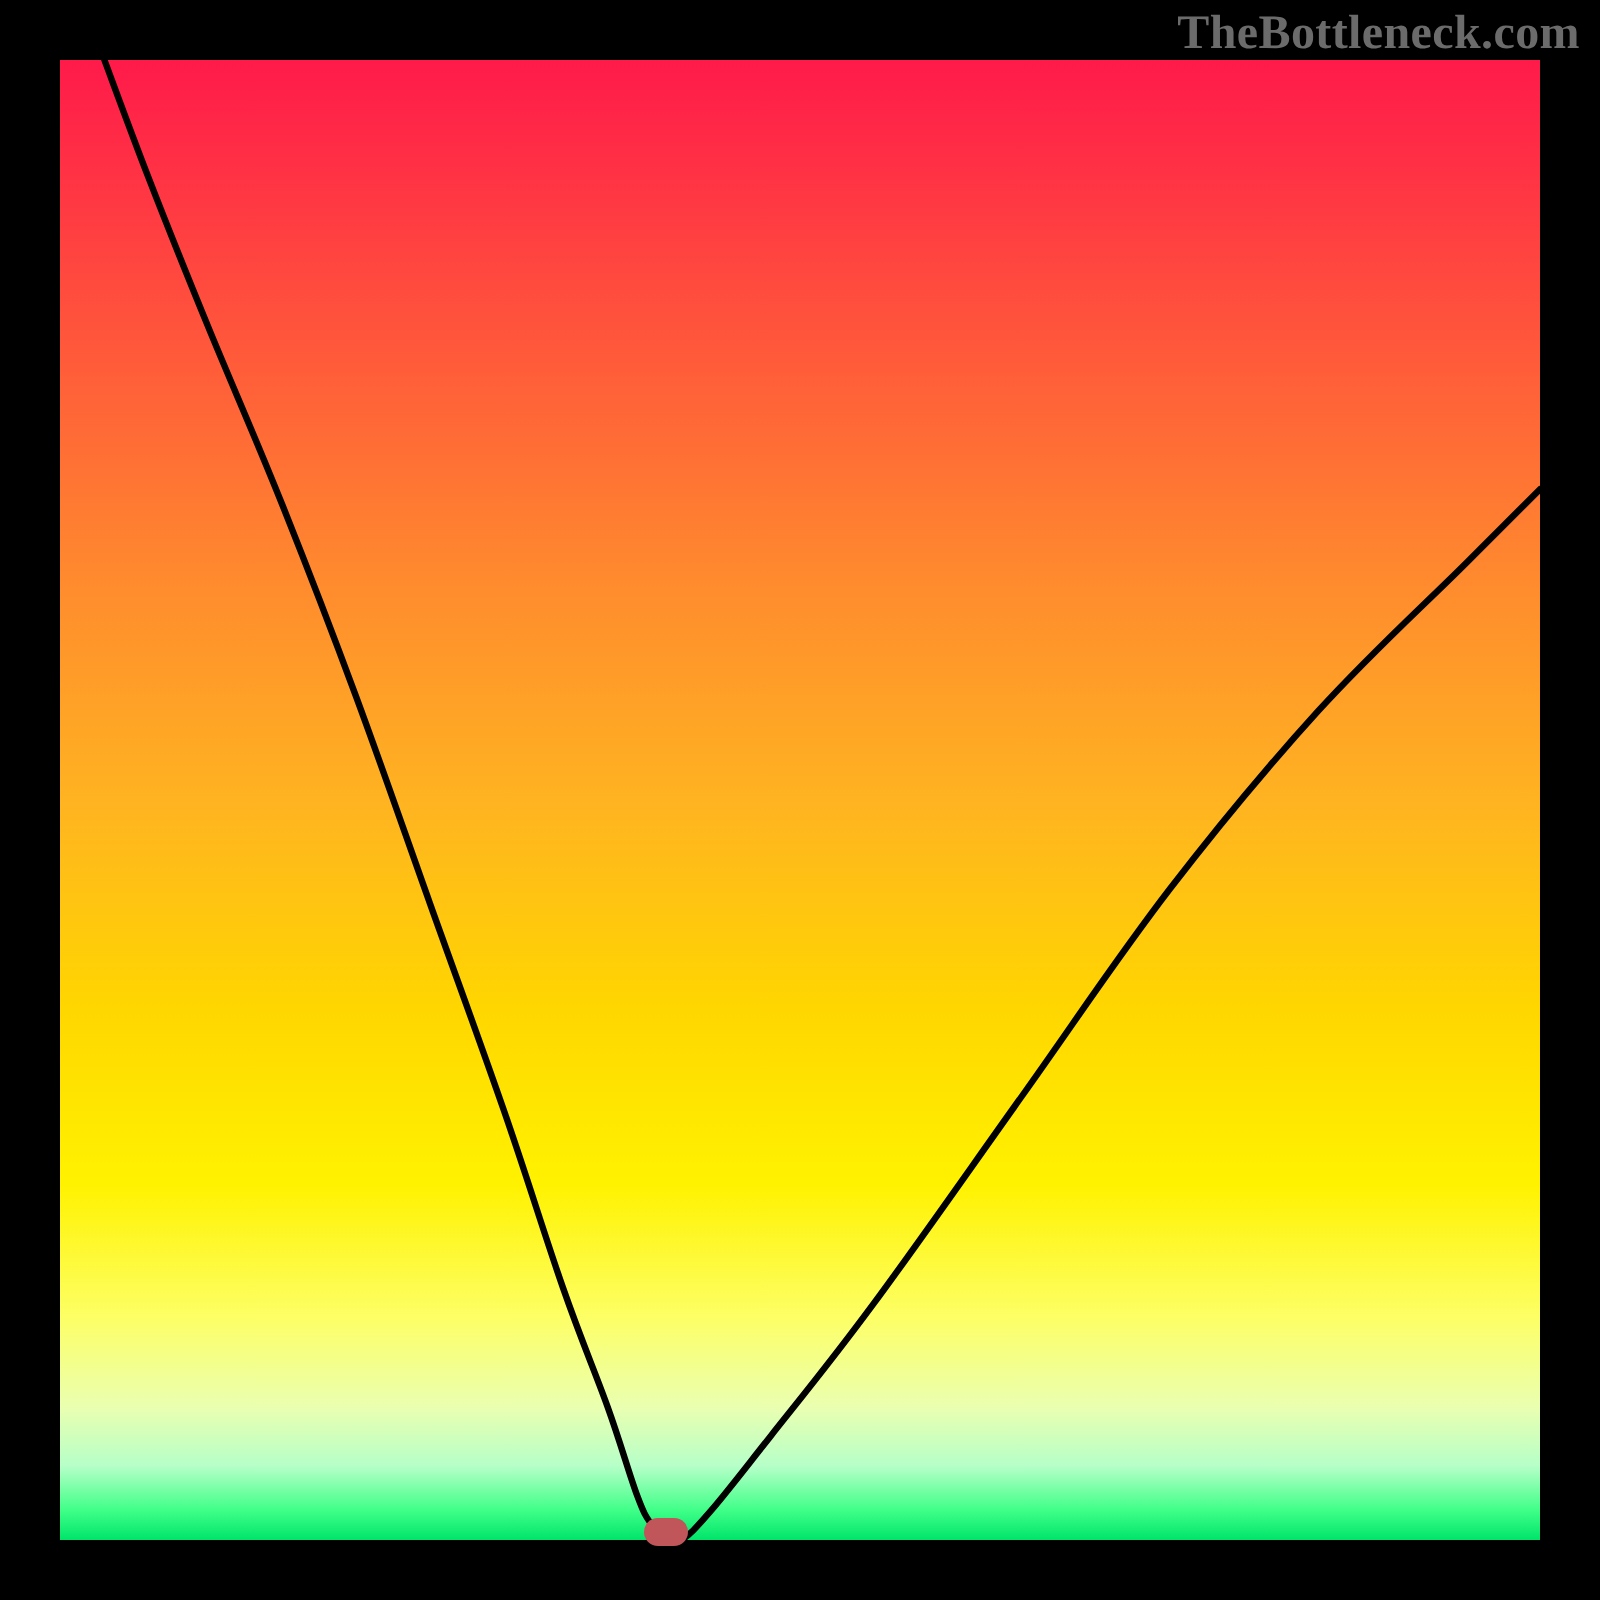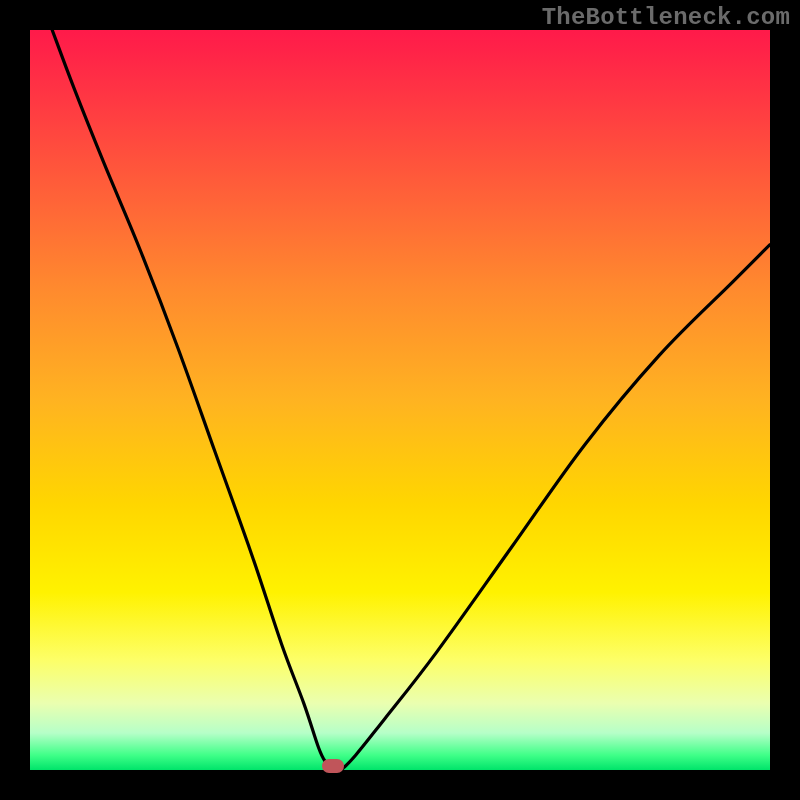--- a/index.html
+++ b/index.html
@@ -36,21 +36,21 @@
       #eaffb0 91%,
       #b6ffc8 95%,
       #3fff88 98%,
       #00e46a 100%
     );
   }
   .watermark {
     position: absolute;
     top: 4px;
     right: 10px;
-    font-family: Liberation Mono, monospace;
+    font-family: Liberation Serif, serif;
     font-size: 24px;
     font-weight: 600;
     color: #6b6b6b;
     letter-spacing: 0.2px;
   }
   svg.curve {
     position: absolute;
     left: 0;
     top: 0;
     width: 740px;

